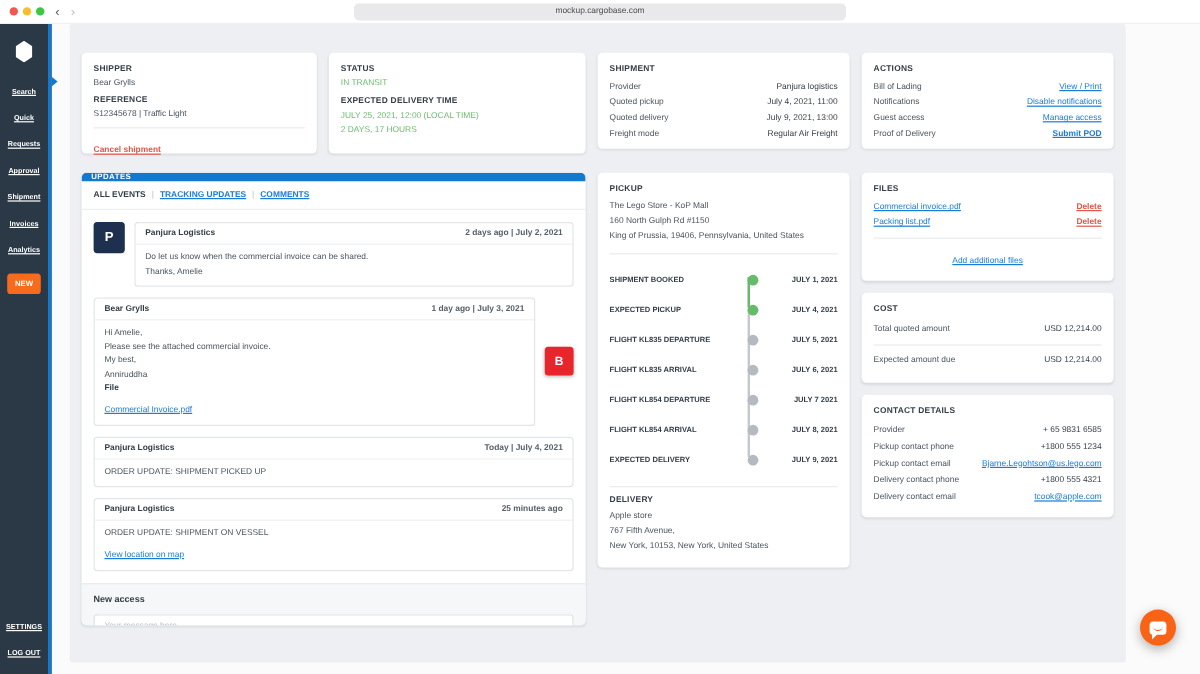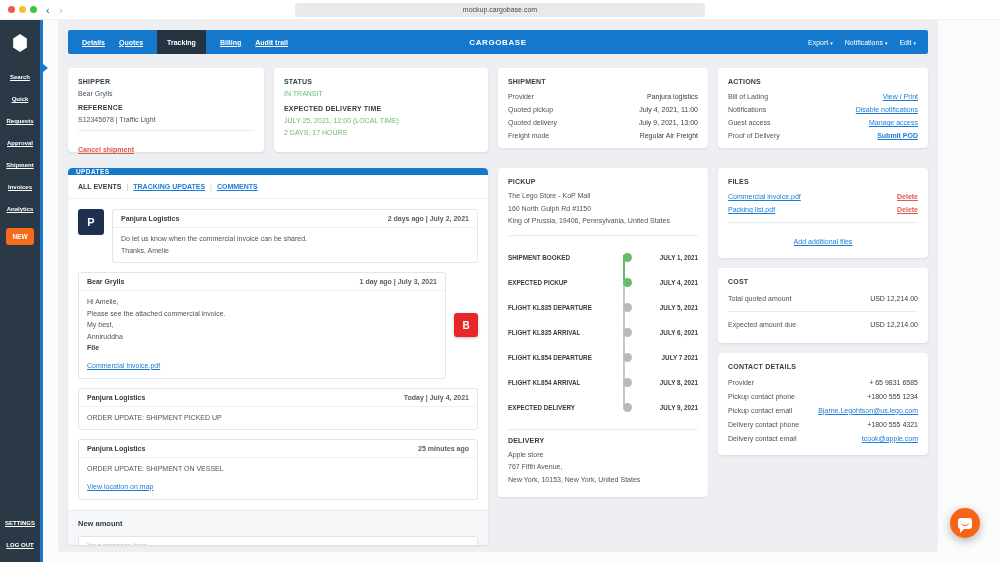--- a/index.html
+++ b/index.html
@@ -135,35 +135,20 @@
     <div class="side-bottom">
       <a class="side-item">SETTINGS</a>
       <a class="side-item">LOG OUT</a>
     </div>
   </div>
   <div class="side-pointer"></div>
 
   <div class="main">
     <div class="wrapper">
 
-      <div class="navbar">
-        <div class="nav-tabs">
-          <a class="nav-tab">Details</a>
-          <a class="nav-tab">Quotes</a>
-          <a class="nav-tab active">Tracking</a>
-          <a class="nav-tab">Billing</a>
-          <a class="nav-tab">Audit trail</a>
-        </div>
-        <div class="brand">CARGOBASE</div>
-        <div class="nav-menus">
-          <span class="nav-menu caret">Export</span>
-          <span class="nav-menu caret">Notifications</span>
-          <span class="nav-menu caret">Edit</span>
-        </div>
-      </div>
 
       <div class="row1">
         <div class="card shipper-card">
           <div class="card-title">SHIPPER</div>
           <div class="txt">Bear Grylls</div>
           <div class="card-title" style="margin-top:7px;">REFERENCE</div>
           <div class="txt">S12345678 | Traffic Light</div>
           <div class="divider"></div>
           <a class="lnk-red">Cancel shipment</a>
         </div>
@@ -279,21 +264,21 @@
                 <span class="msg-time">25 minutes ago</span>
               </div>
               <div class="msg-body">
                 <div class="msg-line">ORDER UPDATE: SHIPMENT ON VESSEL</div>
                 <a class="lnk-blue">View location on map</a>
               </div>
             </div>
           </div>
 
           <div class="composer">
-            <div class="composer-label">New amount</div>
+            <div class="composer-label">New access</div>
             <input class="composer-input" placeholder="Your message here..." style="">
           </div>
         </div>
 
         <div class="card route-card">
           <div class="card-title">PICKUP</div>
           <div class="addr">The Lego Store - KoP Mall</div>
           <div class="addr">160 North Gulph Rd #1150</div>
           <div class="addr">King of Prussia, 19406, Pennsylvania, United States</div>
           <div class="divider"></div>

